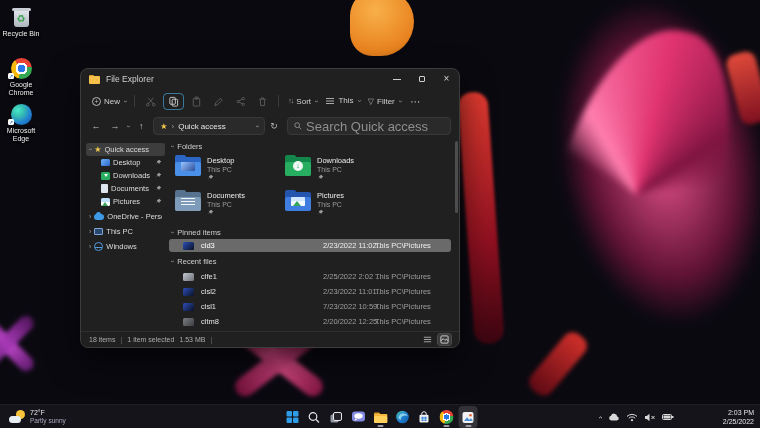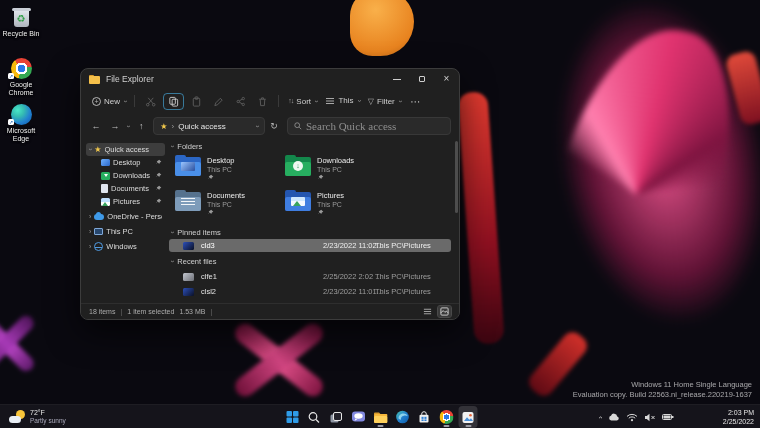--- a/index.html
+++ b/index.html
@@ -27,21 +27,21 @@
   .shortcut{position:absolute;left:8px;bottom:0;width:6px;height:6px;background:#fff;border-radius:1.5px;font-size:5px;color:#1a5fb4;line-height:6px;text-align:center}
   .chrome-ball{width:21px;height:21px;border-radius:50%;background:radial-gradient(circle at 50% 50%,#2a78e8 0 4px,#fff 4px 6px,transparent 6px),conic-gradient(from -40deg,#e84335 0 33%,#34a853 0 66%,#f7b90e 0);}
   .edge-ball{width:21px;height:21px;border-radius:50%;background:radial-gradient(circle at 32% 30%,#49e8c8,#35bdb2 30%,#2180d0 62%,#0c59a4 100%)}
   .bin{position:relative;width:19px;height:22px}
   .bin .lid{position:absolute;left:0;top:2px;width:19px;height:3px;border-radius:1.5px;background:#c9ced6}
   .bin .can{position:absolute;left:2px;top:5px;width:15px;height:16px;border-radius:0 0 3px 3px;background:linear-gradient(180deg,#dfe4ea,#aeb4bd);display:flex;align-items:center;justify-content:center}
   .bin .rec{color:#2e9e44;font-size:10px;line-height:10px}
   
   .watermark{position:absolute;right:8px;bottom:29px;text-align:right;z-index:1;color:rgba(255,255,255,.62);font-size:7.5px;line-height:9.5px}
   
-  .window{position:absolute;left:80px;top:68px;width:380px;height:252px;background:#202020;border:1px solid #3c3c3c;border-radius:8px;box-shadow:0 12px 32px rgba(0,0,0,.65);z-index:2;overflow:hidden;font-size:8px;color:#d8d8d8}
+  .window{position:absolute;left:80px;top:68px;width:380px;height:280px;background:#202020;border:1px solid #3c3c3c;border-radius:8px;box-shadow:0 12px 32px rgba(0,0,0,.65);z-index:2;overflow:hidden;font-size:8px;color:#d8d8d8}
   .titlebar{height:20px;display:flex;align-items:center;padding-left:8px}
   .appfolder{position:relative;width:11px;height:9px;flex:none}
   .appfolder .tab{position:absolute;left:0;top:0;width:5px;height:3px;border-radius:1px;background:#d89a2b}
   .appfolder .bod{position:absolute;left:0;top:1.5px;width:11px;height:7.5px;border-radius:1px;background:#f5c04a}
   .wtitle{margin-left:6px;font-size:8.5px;color:#d0d0d0}
   .wctrls{margin-left:auto;display:flex;height:100%}
   .wbtn{width:25px;height:100%;display:flex;align-items:center;justify-content:center;color:#cfcfcf}
   .minline{width:8px;height:1px;background:#cfcfcf}
   .maxbox{width:6px;height:6px;border:1px solid #cfcfcf;border-radius:1px}
   .closex{font-size:10px;line-height:10px}
@@ -62,21 +62,21 @@
   
   .addr{height:26px;display:flex;align-items:center;padding:0 8px;gap:5px}
   .nbtn{color:#c0c0c0;font-size:9px;width:14px;text-align:center}
   .addrbox{display:flex;align-items:center;gap:4px;background:#2a2a2a;border:1px solid #383838;border-radius:4px;height:18px;padding:0 6px;width:112px}
   .star{color:#f2c94c;font-size:8px}
   .crumbsep{color:#9a9a9a;font-size:8px}
   .loc{font-size:8px;color:#e4e4e4;white-space:nowrap}
   .addrbox .chev{margin-left:auto}
   .refresh{color:#b8b8b8;font-size:9px}
   .searchbox{margin-left:auto;width:164px;height:18px;background:#2a2a2a;border:1px solid #383838;border-radius:4px;display:flex;align-items:center;padding:0 6px;gap:4px}
-  .search-input{flex:1;background:transparent;border:0;outline:0;color:#cfcfcf;font-size:11px;font-family:Liberation Serif, serif;min-width:0}
+  .search-input{flex:1;background:transparent;border:0;outline:0;color:#cfcfcf;font-size:13px;font-family:Liberation Sans, sans-serif;min-width:0}
   .search-input::placeholder{color:#8f8f8f}
   
   .wbody{position:absolute;top:70px;bottom:16px;left:0;right:0;display:flex}
   .sidebar{width:86px;padding:4px 2px 0 5px;font-size:7.5px;color:#dcdcdc;flex:none}
   .srow{display:flex;align-items:center;gap:3px;height:13px;padding:0 3px;border-radius:3px;position:relative}
   .srow.sel{background:#3d3d3d}
   .srow.indent{padding-left:15px}
   .srow.grp{margin-top:2px}
   .slabel{white-space:nowrap;overflow:hidden}
   .spin{margin-left:auto;flex:none}
@@ -182,24 +182,20 @@
     <div class="dlabel">Google Chrome</div>
   </div>
   <div class="dicon" style="top:101px">
     <div class="art">
       <div class="edge-ball"></div>
       <span class="shortcut">↗</span>
     </div>
     <div class="dlabel">Microsoft Edge</div>
   </div>
 
-  <div class="watermark">
-    <div>Windows 11 Home Single Language</div>
-    <div>Evaluation copy. Build 22563.ni_release.220219-1637</div>
-  </div>
 
   <div class="window">
 
     <div class="titlebar">
       <div class="appfolder">
           <div class="tab"></div>
           <div class="bod"></div>
         </div>
       <span class="wtitle">File Explorer</span>
       <div class="wctrls">

